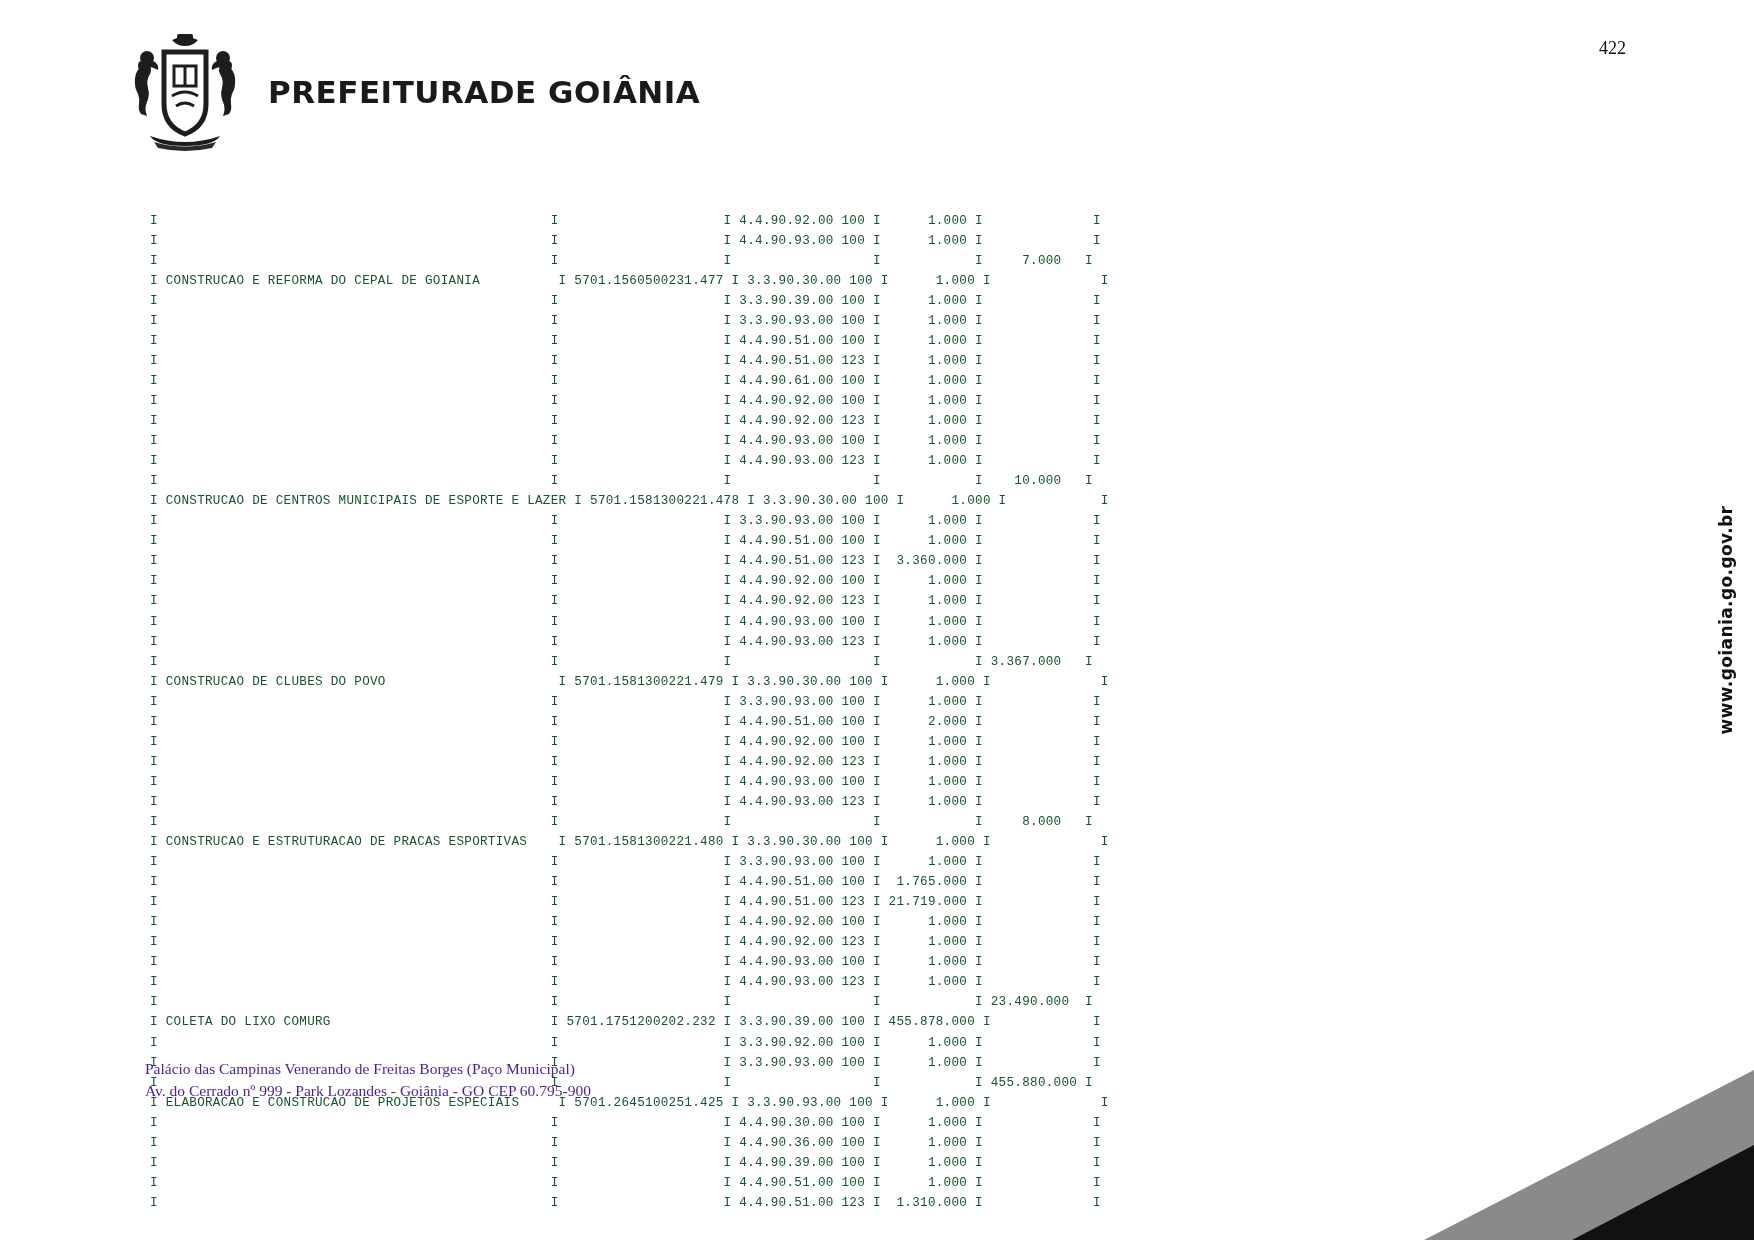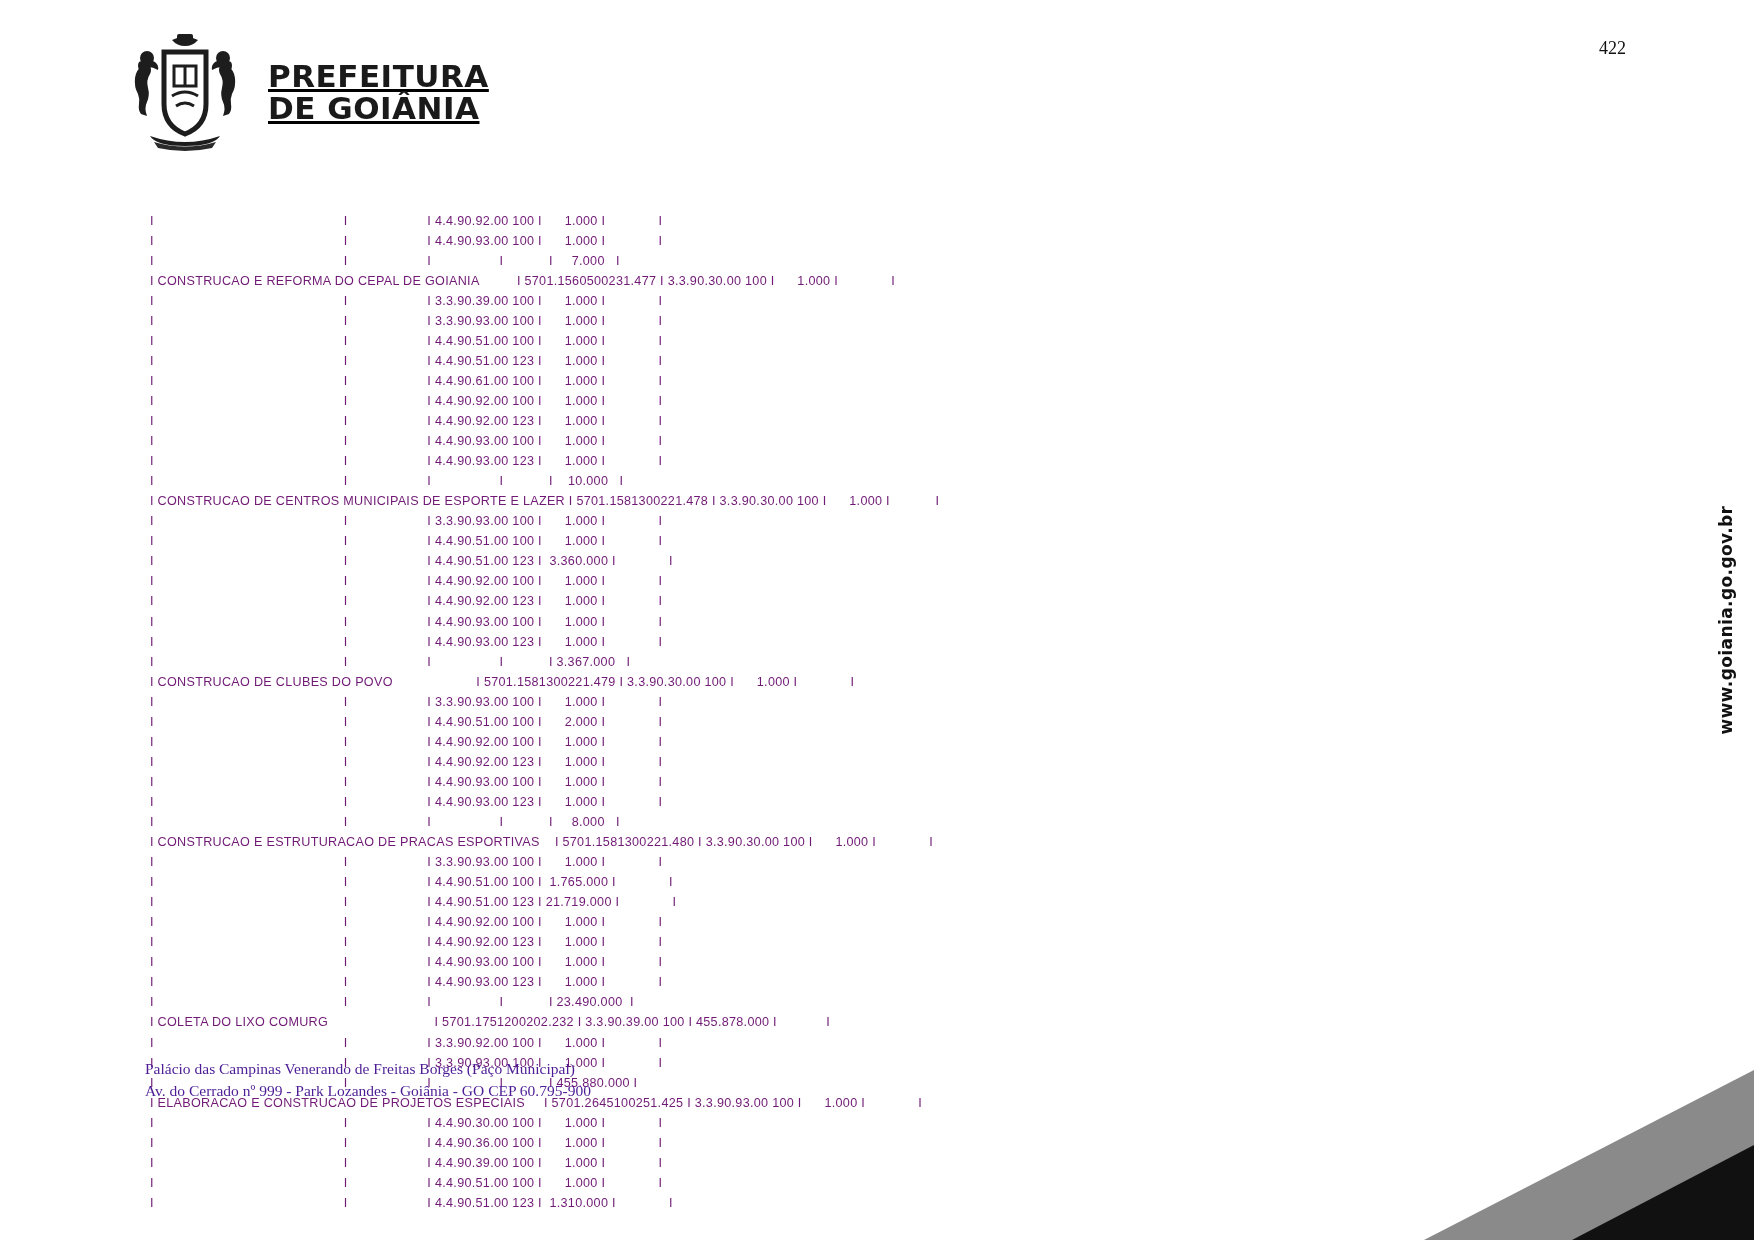--- a/index.html
+++ b/index.html
@@ -36,43 +36,42 @@
   }
   .crest {
     width: 130px;
     height: 122px;
     position: relative;
   }
   .crest svg { display: block; }
 
   .brand {
     display: flex;
-    flex-direction: column;
+    flex-direction: row;
     justify-content: center;
     line-height: 1.02;
-    text-decoration: underline;
   }
   .brand-line1, .brand-line2 {
     font-family: "DejaVu Sans", sans-serif;
     font-weight: bold;
     font-size: 31px;
     letter-spacing: 0.5px;
     color: #1a1a1a;
   }
 
   
   .listing {
     position: absolute;
     top: 198px;
     left: 150px;
     width: 1260px;
-    font-family: Liberation Sans, sans-serif;
+    font-family: Liberation Mono, monospace;
     font-size: 12.6px;
     line-height: 20.05px;
-    color: #701a75;
+    color: #14532d;
     white-space: pre;
     letter-spacing: 0.3px;
   }
   .listing .row { display: block; height: 20.05px; }
 
   
   .footer {
     position: absolute;
     left: 145px;
     bottom: 138px;

